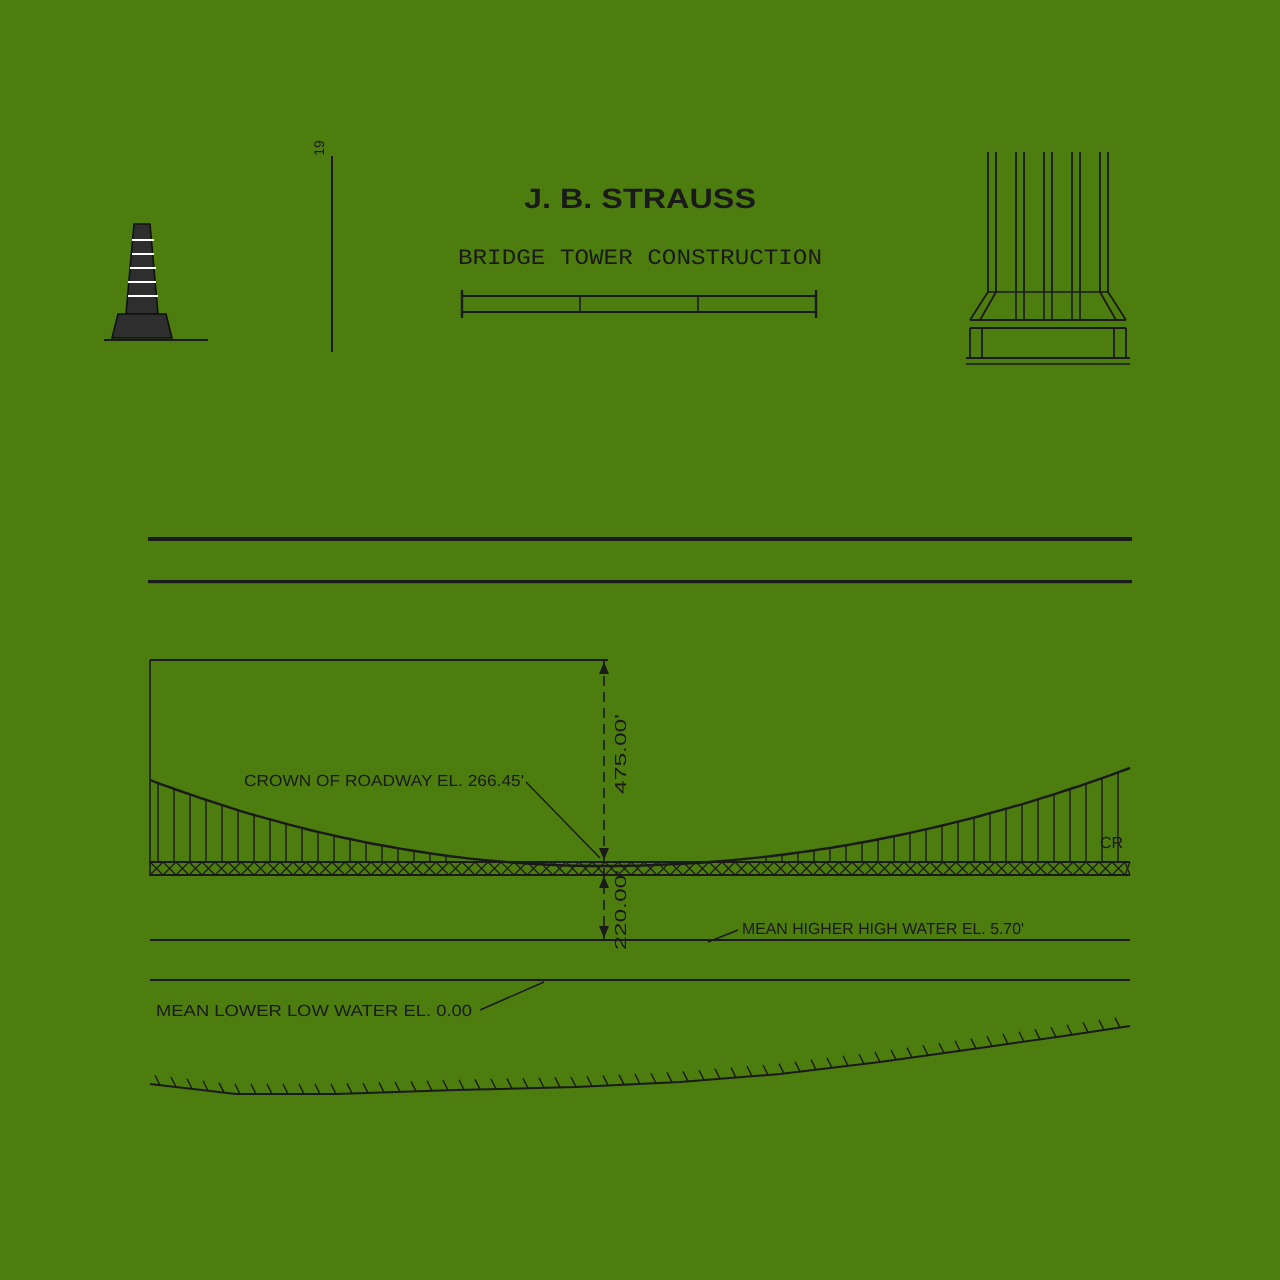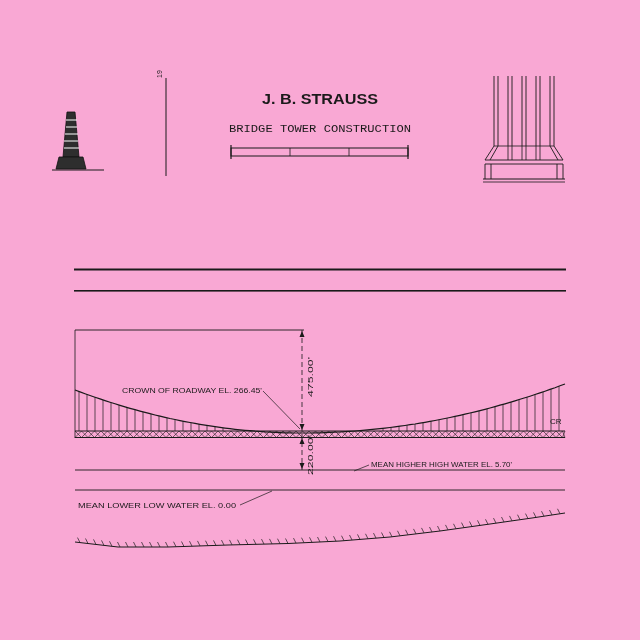--- a/index.html
+++ b/index.html
@@ -1,16 +1,16 @@
 <!DOCTYPE html>
 <html><head>
 <meta charset="utf-8">
 <style>
   html,body{margin:0;padding:0;background:#ffffff;}
-  .sheet{position:relative;width:640px;height:640px;background:#f9a8d4;overflow:hidden;text-align:center;}
+  .sheet{position:relative;width:640px;height:640px;background:#4d7c0f;overflow:hidden;text-align:center;}
   svg{display:block;}
   svg *{stroke:#1a1a1a;fill:none;stroke-linecap:butt;}
   svg text{stroke:none;fill:#1a1a1a;}
   .w06{stroke-width:.6}.w07{stroke-width:.7}.w08{stroke-width:.8}
   .w09{stroke-width:.9}.w1{stroke-width:1}.w12{stroke-width:1.2}
   .dash{stroke-dasharray:5 3;}
   .wht{stroke:#ffffff;stroke-width:1;}
   .bar{fill:#1a1a1a;stroke:none;}
   .arw{fill:#1a1a1a;stroke:none;}
   .fill-dark{fill:#2e2e2e;stroke:#111111;stroke-width:.8;}

